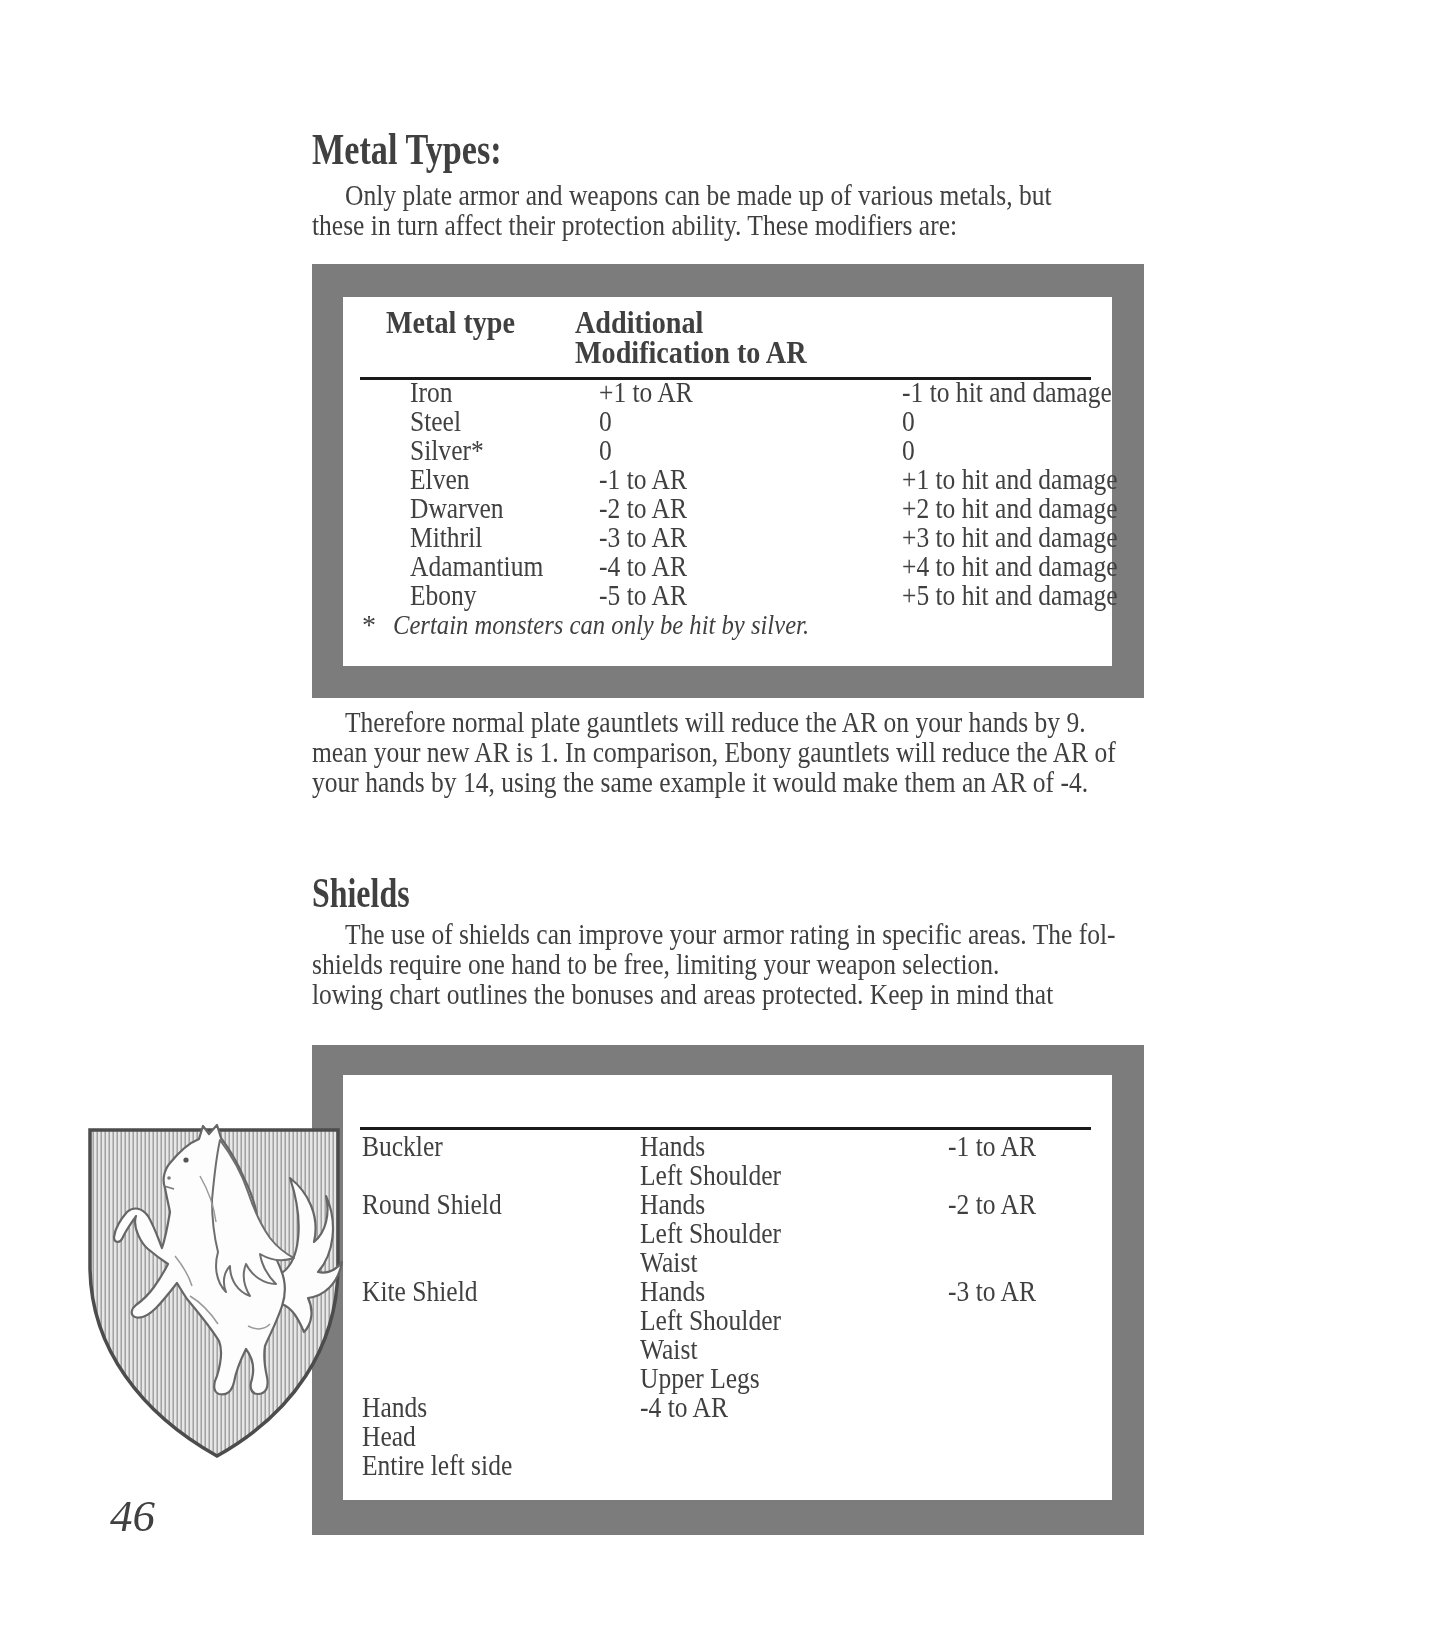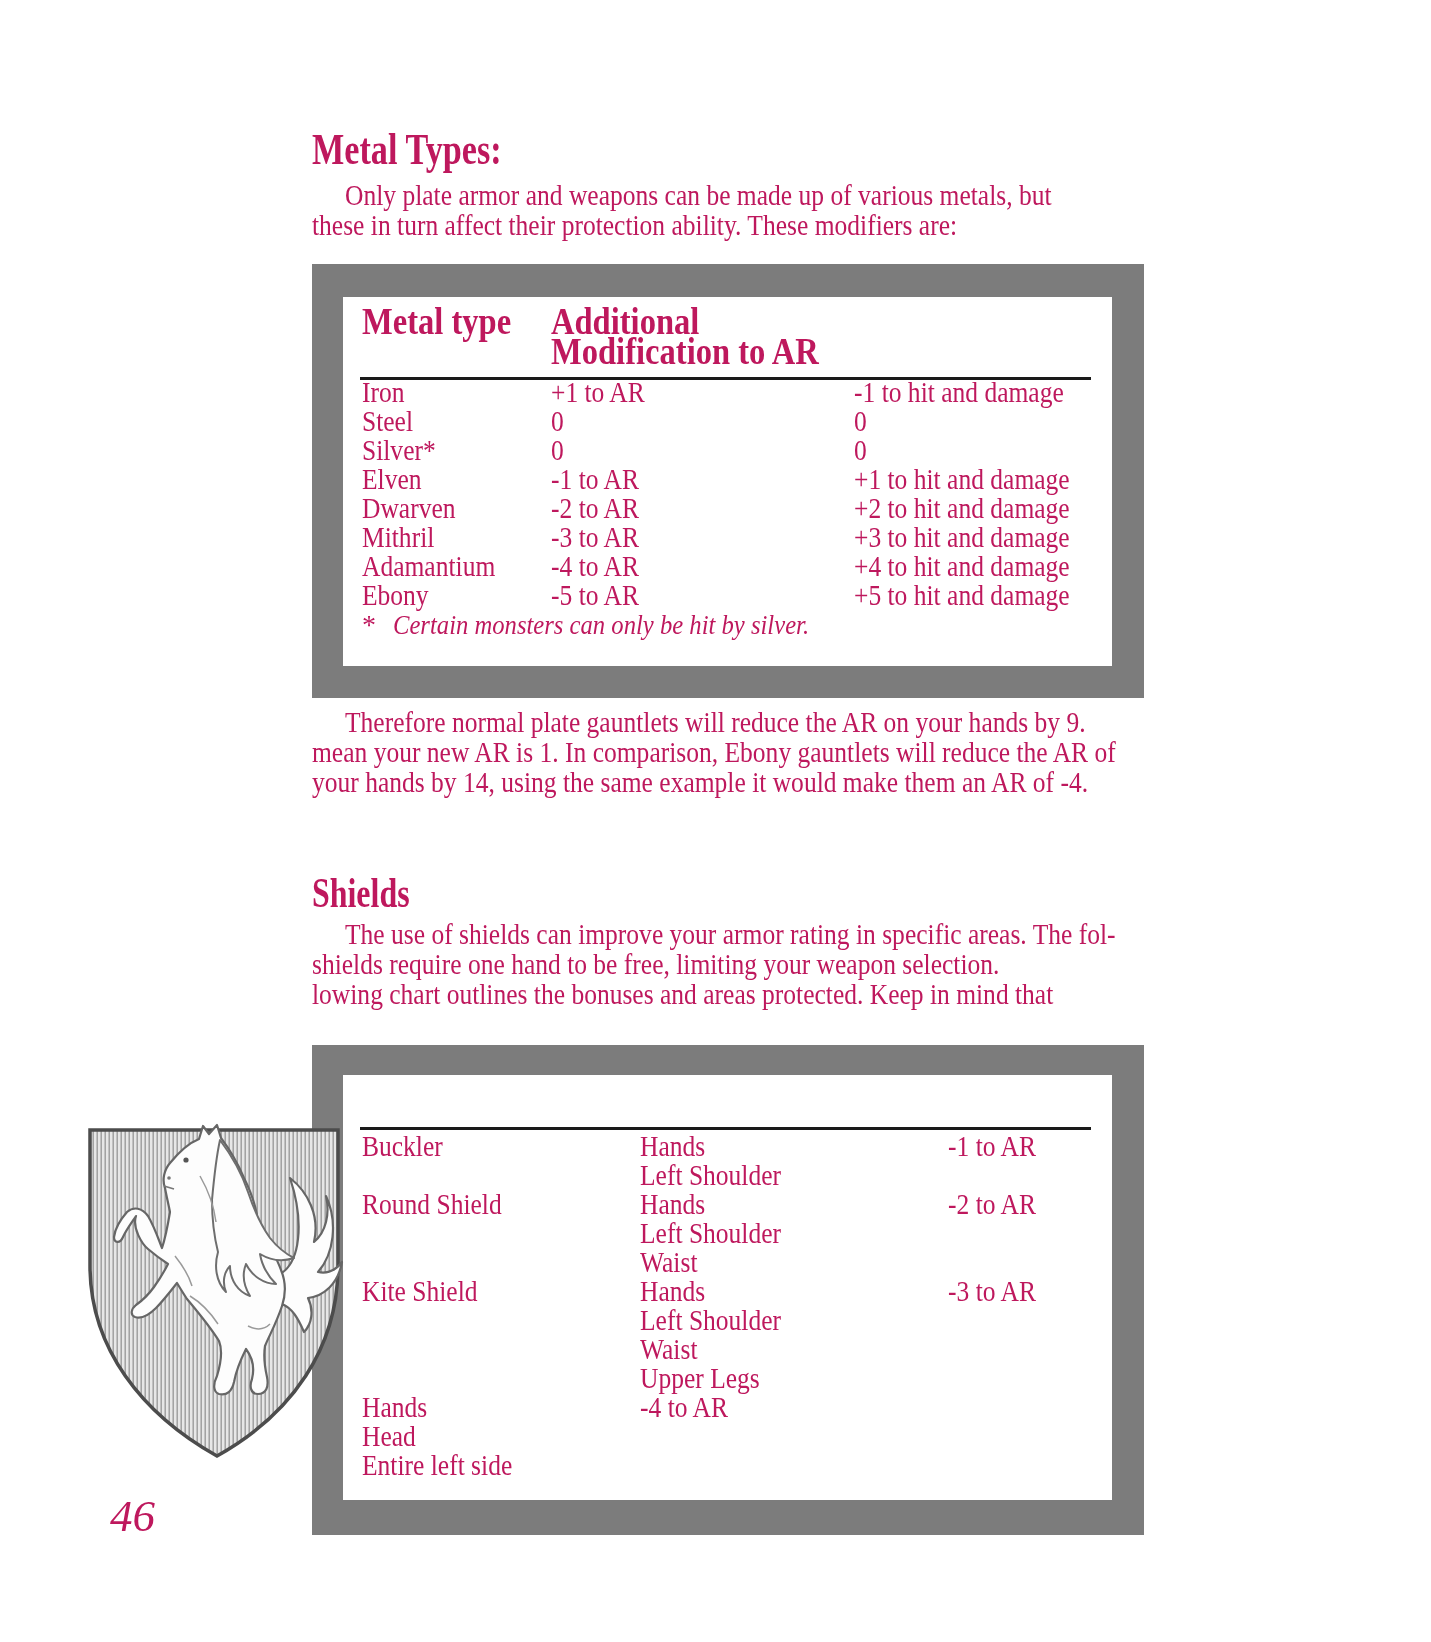--- a/index.html
+++ b/index.html
@@ -1,36 +1,36 @@
 <!DOCTYPE html>
 <html><head>
 <meta charset="utf-8">
 <style>
   html,body{margin:0;padding:0;background:#ffffff;}
   .page{
     position:relative;
     width:1431px;height:1642px;
     background:#ffffff;
     font-family:"Liberation Serif","DejaVu Serif",serif;
-    color:#be185d;
+    color:#404040;
     overflow:hidden;
   }
   .abs{position:absolute;}
   
   .cx{display:inline-block;transform:scaleX(.88);transform-origin:0 0;white-space:nowrap;}
   .cxh{display:inline-block;transform:scaleX(.76);transform-origin:0 0;white-space:nowrap;}
   .h1{font-size:45px;font-weight:bold;line-height:1;}
   .h2{font-size:42px;font-weight:bold;line-height:1;}
   .body-text{font-size:29px;line-height:30px;}
   .body-text .line{white-space:nowrap;}
   .indent{padding-left:33px;}
   .graybox{background:#7c7c7c;}
   .whitepanel{background:#ffffff;position:absolute;}
-  .tbl-head{display:grid;font-weight:bold;font-size:37px;line-height:30px;}
-  .tbl-rows{display:grid;font-size:29px;line-height:29px;}
+  .tbl-head{display:grid;font-weight:bold;font-size:32px;line-height:30px;margin-left:24px;}
+  .tbl-rows{display:grid;font-size:29px;line-height:29px;margin-left:48px;}
   .t1cols{grid-template-columns:189px 303px 1fr;}
   .t2cols{grid-template-columns:269px 299px 1fr;}
   .rule{background:#1a1a1a;height:3px;}
   .footnote{font-size:28px;line-height:30px;}
   .footnote .marker{display:inline-block;width:31px;font-style:normal;}
   .footnote .fn-text{font-style:italic;}
   .shieldrow{display:grid;font-size:29px;line-height:29px;gap:9px;}
   .pagenum{font-size:45px;font-style:italic;line-height:1;}
   .cell{white-space:nowrap;}
 </style>

